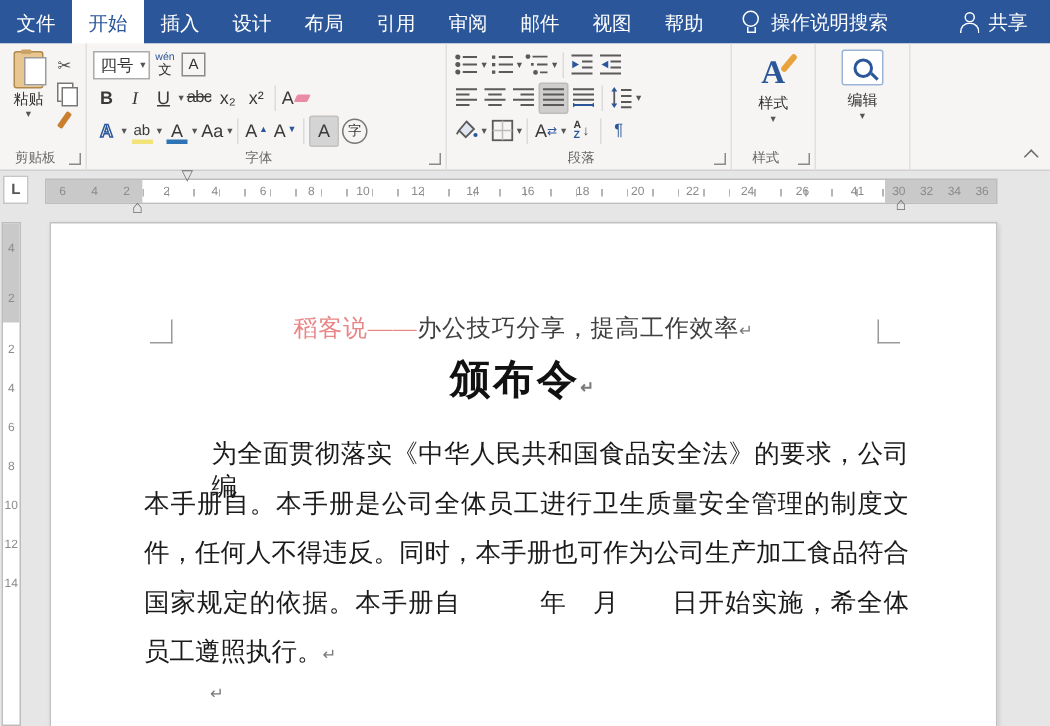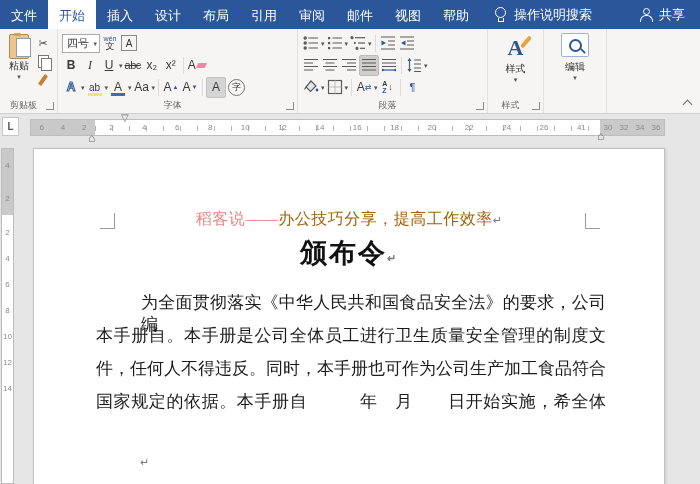--- a/index.html
+++ b/index.html
@@ -85,40 +85,40 @@
   .rulerrow{position:absolute;top:113px;left:0;right:0;height:32px;}
   .tabsel{position:absolute;left:2px;top:4px;width:15px;height:17px;background:#fff;border:1px solid #c6c6c6;display:flex;align-items:center;justify-content:center;font-size:10px;font-weight:bold;color:#555;}
   .hruler{position:absolute;left:30px;top:6px;width:635px;height:17px;display:flex;border:1px solid #bdbdbd;box-sizing:border-box;font-size:8px;color:#8b8b8b;}
   .rseg{display:flex;align-items:center;justify-content:space-around;position:relative;}
   .rseg.gray{background:#c9c9c9;}
   .rseg.white{background:#fff;}
   .rlabel{z-index:1;}
   .seg-l{width:64px;}
   .seg-m{flex:1;}
   .seg-m::after{content:"";position:absolute;left:0;right:0;top:50%;height:5px;margin-top:-2px;background:repeating-linear-gradient(to right,#b5b5b5 0 1px,transparent 1px 17px);}
-  .seg-r{width:64px;}
+  .seg-r{width:74px;}
   .marker{position:absolute;color:#6f6f6f;line-height:1;}
   .mk-first{left:121px;top:0px;font-size:10px;}
   .mk-left{left:88px;top:19px;font-size:12px;}
   .mk-right{left:597px;top:17px;font-size:12px;}
 
   
   .vruler{position:absolute;left:1px;top:148px;width:13px;height:336px;border:1px solid #bdbdbd;box-sizing:border-box;font-size:8px;color:#8b8b8b;background:#fff;}
   .vseg{display:flex;flex-direction:column;align-items:center;}
   .vseg.gray{background:#c9c9c9;height:66px;justify-content:space-around;}
   .vseg.white{padding-top:13px;gap:17px;}
 
   
   .page{position:absolute;left:33px;top:148px;width:630px;height:360px;background:#fff;border:1px solid #c1c1c1;box-shadow:1px 1px 3px rgba(0,0,0,.12);}
   .crop{position:absolute;width:14px;height:15px;}
   .crop.l{left:66px;top:64px;border-right:1px solid #9a9a9a;border-bottom:1px solid #9a9a9a;}
   .crop.r{left:551px;top:64px;border-left:1px solid #9a9a9a;border-bottom:1px solid #9a9a9a;}
   .hline{position:absolute;top:60px;left:0;right:0;text-align:center;font-size:16px;font-family:"Liberation Serif",serif;letter-spacing:.5px;}
   .hl-red{color:#e98585;}
-  .hl-blue{color:#a16207;text-align:center;}
+  .hl-blue{color:#404040;text-align:center;}
   .pmark{font-size:11px;color:#7a7a7a;font-family:"Liberation Sans",sans-serif;}
   .dtitle{position:absolute;top:86px;left:0;right:0;text-align:center;font-size:27px;font-weight:bold;color:#111;font-family:"Liberation Serif",serif;letter-spacing:2px;}
   .bodyline{position:absolute;left:62px;width:510px;font-size:17px;line-height:22px;color:#1b1b1b;text-align:justify;text-align-last:justify;letter-spacing:0;}
   .bl-0{top:143px;padding-left:45px;width:465px;}
   .bl-1{top:176px;}
   .bl-2{top:209px;}
   .bl-3{top:242px;}
   .bl-4{top:275px;text-align-last:left;}
   .emptymark{position:absolute;left:106px;top:307px;}
 </style>
@@ -433,17 +433,18 @@
     <div class="hline">
       <span class="hl-red">稻客说——</span><span class="hl-blue">办公技巧分享，提高工作效率</span><span class="pmark">↵</span>
     </div>
 
     <div class="dtitle"><span>颁布令</span><span class="pmark">↵</span></div>
 
     <div class="bodyline bl-0">为全面贯彻落实《中华人民共和国食品安全法》的要求，公司编</div>
     <div class="bodyline bl-1">本手册自。本手册是公司全体员工进行卫生质量安全管理的制度文</div>
     <div class="bodyline bl-2">件，任何人不得违反。同时，本手册也可作为公司生产加工食品符合</div>
     <div class="bodyline bl-3">国家规定的依据。本手册自　　　年　月　　日开始实施，希全体</div>
+    <div class="bodyline bl-4"><span>员工遵照执行。</span><span class="pmark">↵</span></div>
 
     <span class="pmark emptymark">↵</span>
   </div>
 
 </div>
 
 </body></html>

